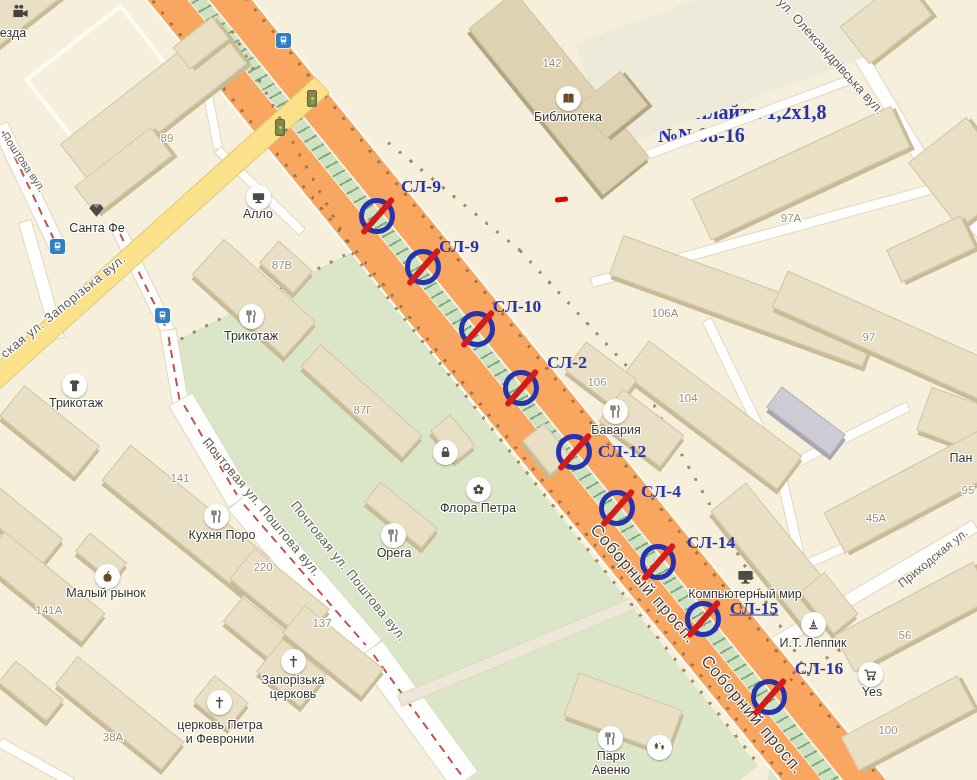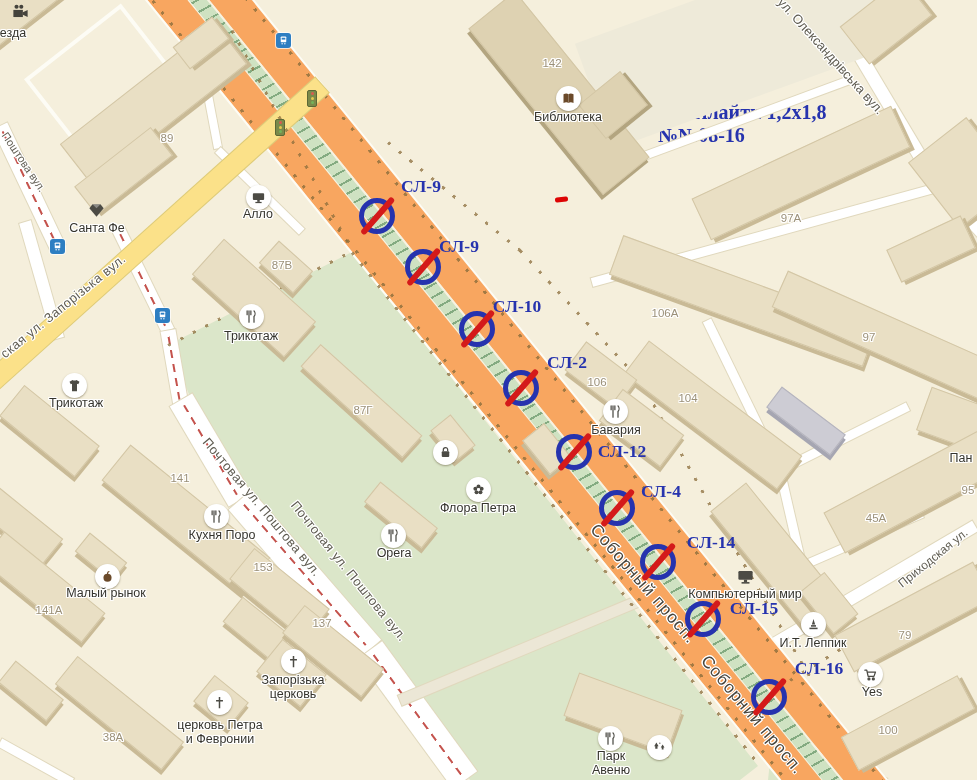--- a/index.html
+++ b/index.html
@@ -148,25 +148,25 @@
     <div class="bnum halo" style="left: 791px; top: 218px; transform: translate(-50%, -50%);">97А</div>
     <div class="bnum halo" style="left: 282px; top: 265px; transform: translate(-50%, -50%);">87В</div>
     <div class="bnum halo" style="left: 665px; top: 278px; transform: translate(-50%, -50%); margin-top: 35px;">106А</div>
     <div class="bnum halo" style="left: 869px; top: 337px; transform: translate(-50%, -50%);">97</div>
     <div class="bnum halo" style="left: 688px; top: 398px; transform: translate(-50%, -50%);">104</div>
     <div class="bnum halo" style="left: 597px; top: 382px; transform: translate(-50%, -50%);">106</div>
     <div class="bnum halo" style="left: 968px; top: 442px; transform: translate(-50%, -50%); margin-top: 48px;">95</div>
     <div class="bnum halo" style="left: 876px; top: 518px; transform: translate(-50%, -50%);">45А</div>
     <div class="bnum halo" style="left: 363px; top: 410px; transform: translate(-50%, -50%);">87Г</div>
     <div class="bnum halo" style="left: 180px; top: 478px; transform: translate(-50%, -50%);">141</div>
-    <div class="bnum halo" style="left: 263px; top: 567px; transform: translate(-50%, -50%);">153</div>
+    <div class="bnum halo" style="left: 263px; top: 567px; transform: translate(-50%, -50%);">220</div>
     <div class="bnum halo" style="left: 49px; top: 610px; transform: translate(-50%, -50%);">141А</div>
     <div class="bnum halo" style="left: 322px; top: 623px; transform: translate(-50%, -50%);">137</div>
     <div class="bnum halo" style="left: 113px; top: 737px; transform: translate(-50%, -50%);">38А</div>
-    <div class="bnum halo" style="left: 905px; top: 635px; transform: translate(-50%, -50%);">79</div>
+    <div class="bnum halo" style="left: 905px; top: 635px; transform: translate(-50%, -50%);">56</div>
     <div class="bnum halo" style="left: 888px; top: 730px; transform: translate(-50%, -50%);">100</div>
     <div class="poi-label halo" style="left: 961px; top: 458px; transform: translate(-50%, -50%); font-size: 12.5px; color: rgb(53, 52, 45);">Пан</div>
     <div class="poi-bare" style="left: 7.5px; top: -1.5px; width: 25px; height: 25px; background: transparent; box-shadow: none;">
       <svg viewBox="0 0 24 24" width="19" height="19">
         <g fill="#45433c">
           <circle cx="7" cy="6" r="2.6"></circle>
           <circle cx="13" cy="6" r="2.6"></circle>
           <path d="M3 10h12v9H3z"></path>
           <path d="M15 13l6-3v9l-6-3z"></path>
         </g>
@@ -415,19 +415,19 @@
     <div class="marker-label" style="left: 661px; top: 491px; transform: translate(-50%, -50%);">СЛ-4</div>
     <div class="marker" style="left: 658px; top: 562px;">
       <div class="ring"></div>
       <div class="slash"></div>
     </div>
     <div class="marker-label" style="left: 711px; top: 542px; transform: translate(-50%, -50%);">СЛ-14</div>
     <div class="marker" style="left: 703px; top: 619px;">
       <div class="ring"></div>
       <div class="slash"></div>
     </div>
-    <div class="marker-label" style="left: 754px; top: 608px; transform: translate(-50%, -50%);">СЛ-15</div>
+    <div class="marker-label" style="left: 754px; top: 608px; transform: translate(-50%, -50%); text-decoration: underline;">СЛ-15</div>
     <div class="marker" style="left: 769px; top: 697px;">
       <div class="ring"></div>
       <div class="slash"></div>
     </div>
     <div class="marker-label" style="left: 819px; top: 668px; transform: translate(-50%, -50%);">СЛ-16</div>
   </div>
 
 </body></html>

